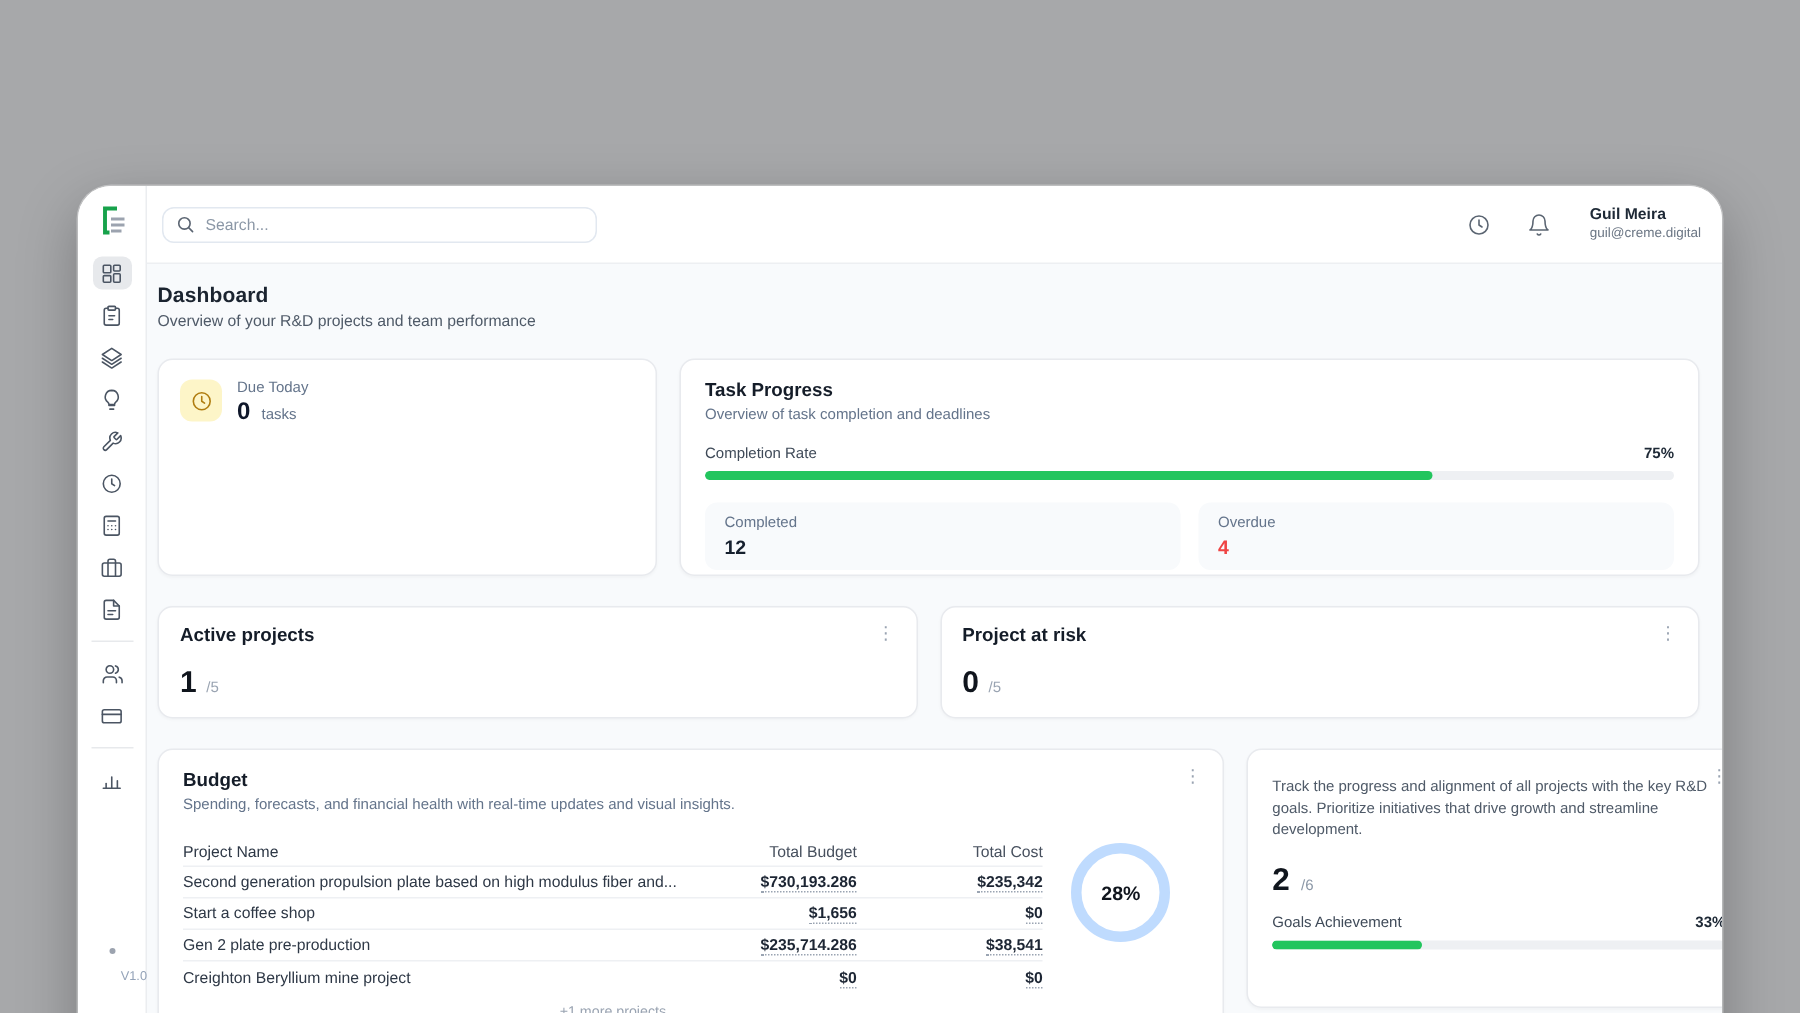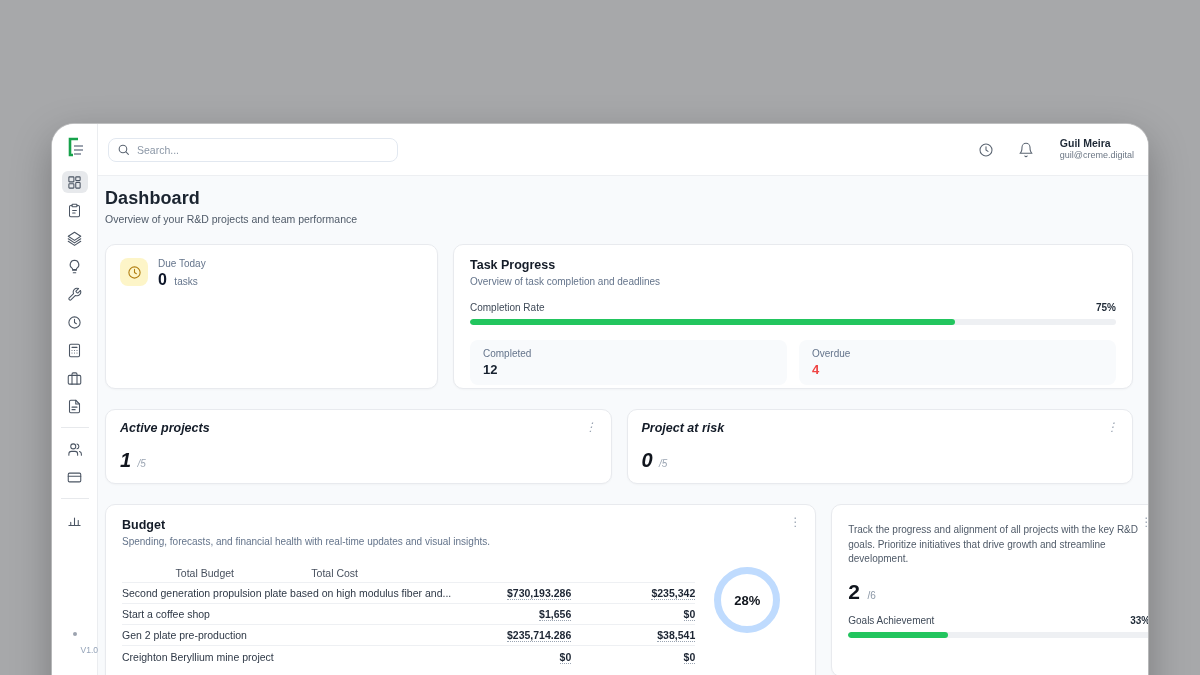--- a/index.html
+++ b/index.html
@@ -38,27 +38,27 @@
   .topbar-right { margin-left:auto; display:flex; align-items:center; gap:24px; }
   .tb-icon { width:16px; height:16px; cursor:pointer; }
   .tb-icon svg { width:16px; height:16px; stroke:#5b6572; fill:none; stroke-width:1.6;
                  stroke-linecap:round; stroke-linejoin:round; }
   .user { line-height:1.25; margin-left:2px; cursor:pointer; }
   .user-name { font-size:10.5px; font-weight:bold; color:#1e2936; }
   .user-email { font-size:9px; color:#6b7684; }
 
   
   .content { height:548px; background:#f8fafc; padding:12px 15px 0 7px; }
-  .page-title { font-size:18px; font-weight:bold; color:#1b2430; letter-spacing:.1px; }
+  .page-title { font-size:14px; font-weight:bold; color:#1b2430; letter-spacing:.1px; }
   .page-subtitle { font-size:10.5px; color:#4f5a68; margin-top:4px; }
 
   .card { background:#fff; border:1px solid #e8eaee; border-radius:10px;
           box-shadow:0 1px 2px rgba(16,24,40,.03); }
   .row1 { display:flex; gap:15px; margin-top:19px; }
-  .row2 { display:flex; gap:15px; margin-top:20px;font-style:italic; }
+  .row2 { display:flex; gap:15px; margin-top:20px; }
   .row3 { display:flex; gap:15px; margin-top:20px; align-items:flex-start; }
 
   
   .due-card { width:333px; height:145px; padding:13px 14px; display:flex; gap:10px; }
   .due-icon { width:28px; height:28px; border-radius:8px; background:#fdf5c8;
               display:flex; align-items:center; justify-content:center; flex:none; }
   .due-icon svg { width:15px; height:15px; stroke:#b07d10; fill:none; stroke-width:1.7;
                   stroke-linecap:round; stroke-linejoin:round; }
   .due-label { font-size:10px; color:#64748b; }
   .due-value-row { margin-top:2px; }
@@ -320,20 +320,21 @@
       </div>
 
       <div class="row3">
         <div class="card budget-card">
           <div class="card-title">Budget</div>
           <span class="kebab">⋮</span>
           <div class="card-subtitle">Spending, forecasts, and financial health with real-time updates and visual insights.</div>
           <div class="budget-body">
             <div class="btable">
               <div class="btr bth">
+                <div class="btd-name">Project Name</div>
                 <div class="btd-num">Total Budget</div>
                 <div class="btd-num2">Total Cost</div>
               </div>
               <div id="budget-rows">
                   <div class="btr">
                     <div class="btd-name">Second generation propulsion plate based on high modulus fiber and...</div>
                     <div class="btd-num"><span class="money">$730,193.286</span></div>
                     <div class="btd-num2"><span class="money">$235,342</span></div>
                   </div>
                   <div class="btr">

